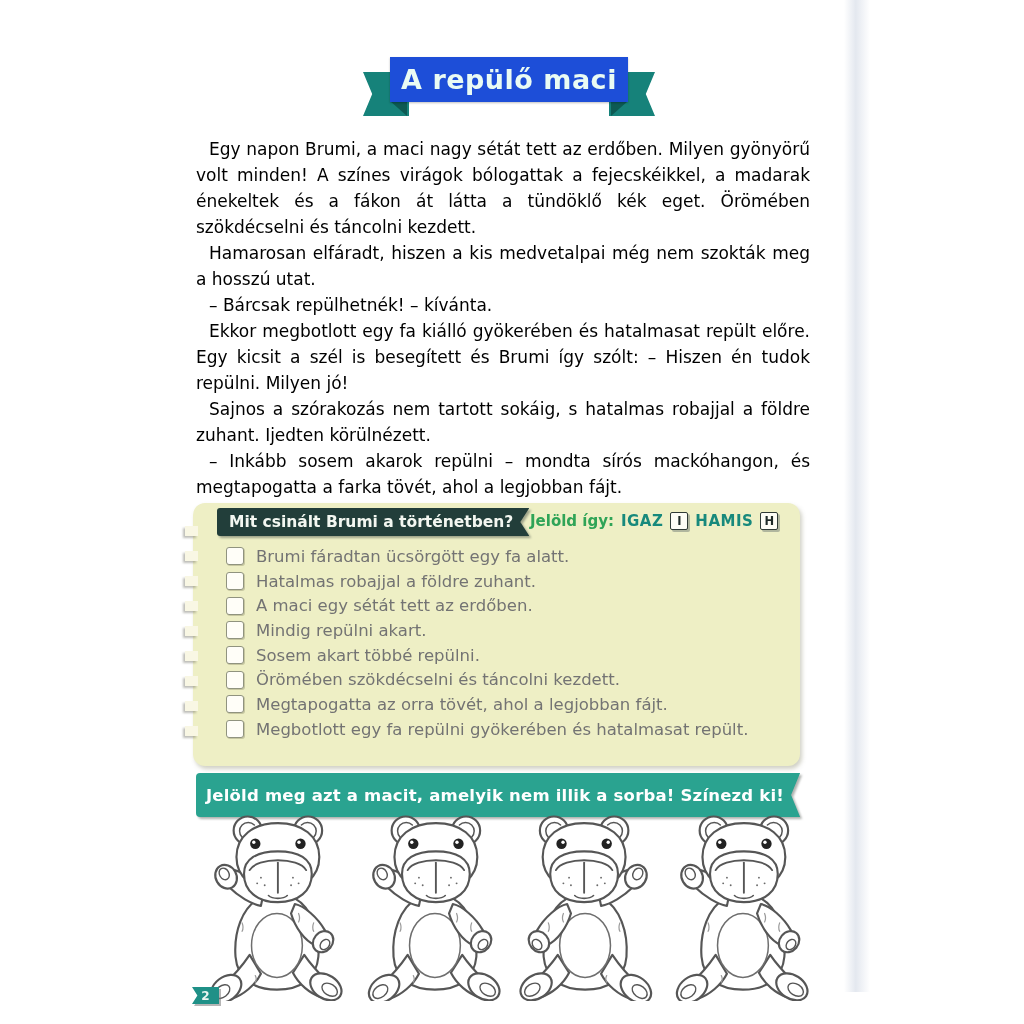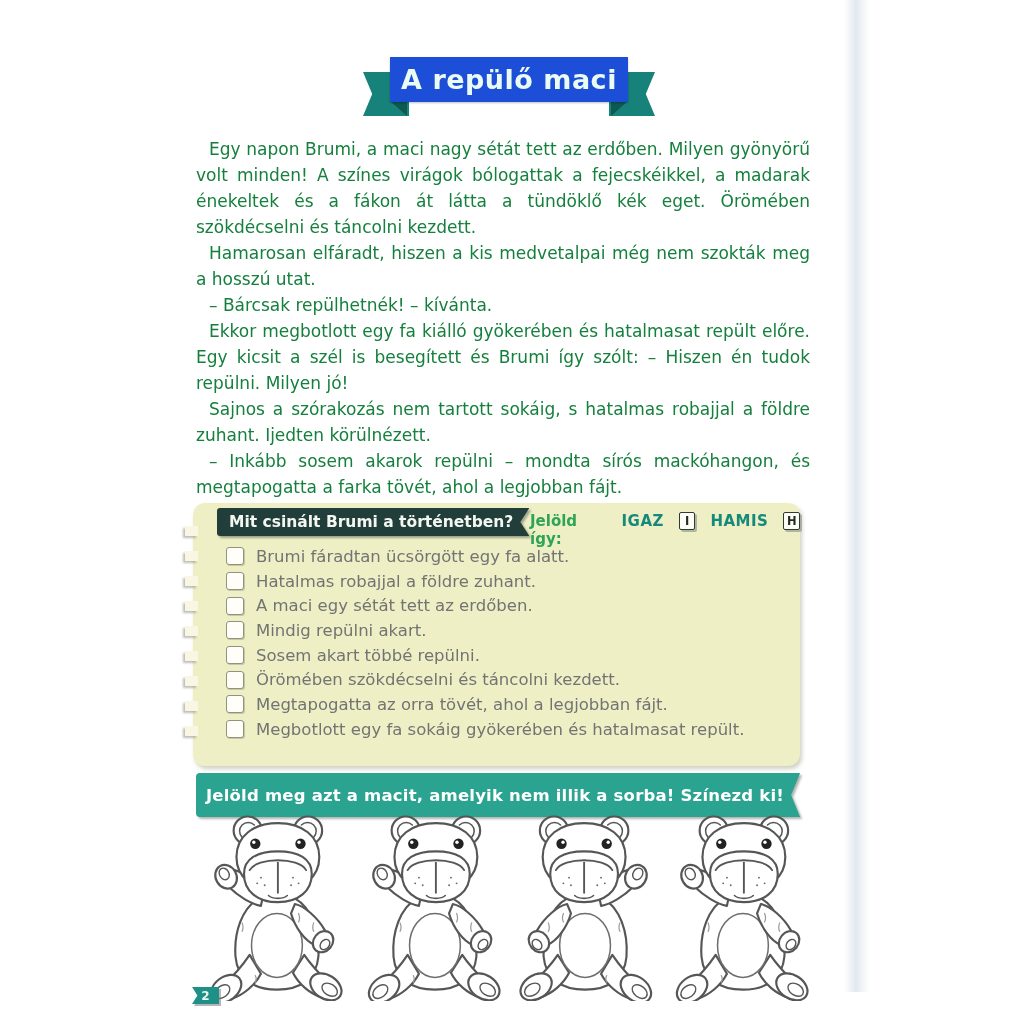--- a/index.html
+++ b/index.html
@@ -25,21 +25,21 @@
   .ribbon-fold.left{left:27px;clip-path:polygon(0 0,100% 0,100% 100%);}
   .ribbon-fold.right{right:27px;clip-path:polygon(0 0,100% 0,0 100%);}
   .ribbon-center{
     position:absolute;left:27px;top:2px;width:238px;height:45px;background:#1d4ed8;
     display:flex;align-items:center;justify-content:center;z-index:2;
     box-shadow:0 1px 2px rgba(0,0,0,.25);
   }
   .ribbon-center span{color:#eafbf3;font-size:27px;font-weight:bold;letter-spacing:.5px;}
 
   
-  .story{position:absolute;left:196px;top:136px;width:614px;color:#15803d;
+  .story{position:absolute;left:196px;top:136px;width:614px;color:#000000;
     font-size:17px;line-height:26px;text-align:justify;}
   .story p{margin:0;text-indent:13px;}
 
   
   .panel{
     position:absolute;left:193px;top:503px;width:607px;height:263px;
     background:#eeefc5;border-radius:12px;
     box-shadow:2px 3px 4px rgba(120,120,90,.35);
   }
   .torn-edge{
@@ -47,21 +47,21 @@
     background:repeating-linear-gradient(to bottom, transparent 0 5px, #f9f7e4 5px 15px, transparent 15px 25px);
     filter:drop-shadow(-2px 2px 1px rgba(110,110,100,.45));
   }
   .qbar-wrap{position:absolute;left:24px;top:5px;filter:drop-shadow(2px 2px 1px rgba(60,70,65,.45));}
   .qbar{
     background:#223e3a;color:#f3f7f1;font-weight:bold;font-size:15.5px;
     height:27px;display:flex;align-items:center;padding:0 16px 1px 12px;
     clip-path:polygon(0 0,100% 0,calc(100% - 9px) 50%,100% 100%,0 100%);
     border-radius:3px 0 0 3px;
   }
-  .legend{position:absolute;left:337px;top:9px;display:flex;align-items:flex-start;gap:15px;}
+  .legend{position:absolute;left:337px;top:9px;display:flex;align-items:flex-end;gap:7px;}
   .legend .lbl{color:#2fa457;font-weight:bold;font-size:15px;}
   .legend .word{color:#17897c;font-weight:bold;font-size:15px;letter-spacing:.5px;}
   .mark-box{
     width:16px;height:16px;background:#fdfdf6;border:1.7px solid #2f3a36;border-radius:2px;
     display:flex;align-items:center;justify-content:center;
     font-size:11.5px;font-weight:bold;color:#1f2a28;
     box-shadow:2px 2px 0 rgba(125,135,125,.55);
   }
   .checklist{position:absolute;left:33px;top:41px;width:560px;}
   .check-row{display:flex;align-items:center;height:24.7px;}
@@ -166,21 +166,21 @@
       <div class="check-row">
         <div class="checkbox"></div>
         <div class="check-label">Örömében szökdécselni és táncolni kezdett.</div>
       </div>
       <div class="check-row">
         <div class="checkbox"></div>
         <div class="check-label">Megtapogatta az orra tövét, ahol a legjobban fájt.</div>
       </div>
       <div class="check-row">
         <div class="checkbox"></div>
-        <div class="check-label">Megbotlott egy fa sokáig gyökerében és hatalmasat repült.</div>
+        <div class="check-label">Megbotlott egy fa repülni gyökerében és hatalmasat repült.</div>
       </div>
     </div>
   </div>
 
   <div class="banner-wrap">
     <div class="banner">
       <span>Jelöld meg azt a macit, amelyik nem illik a sorba! Színezd ki!</span>
     </div>
   </div>
 

